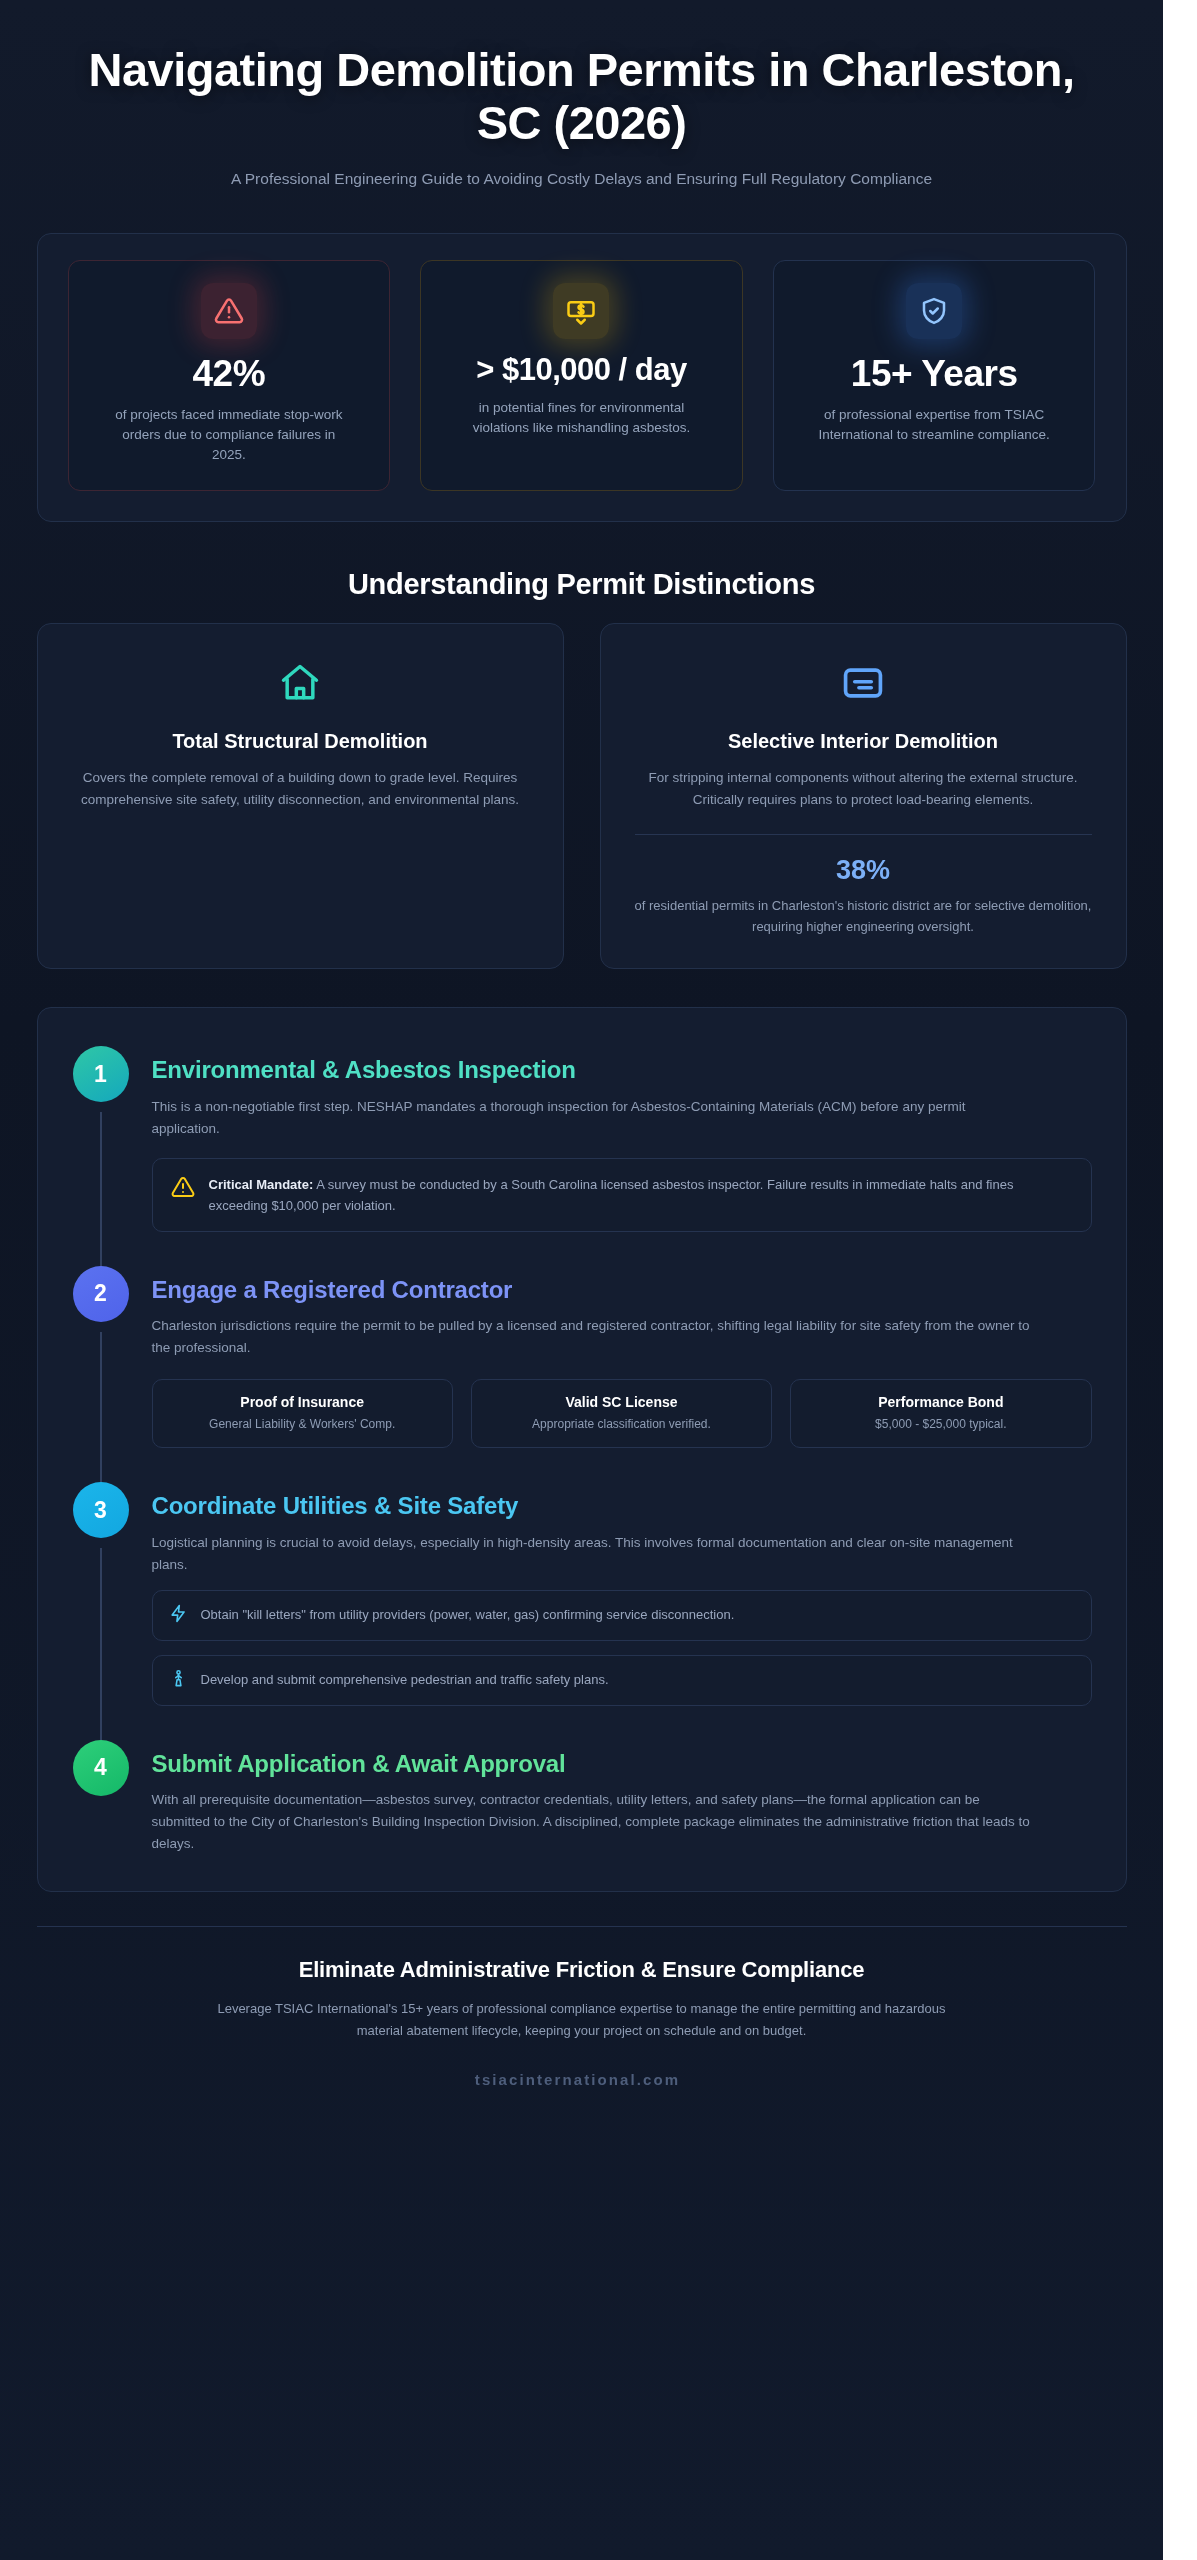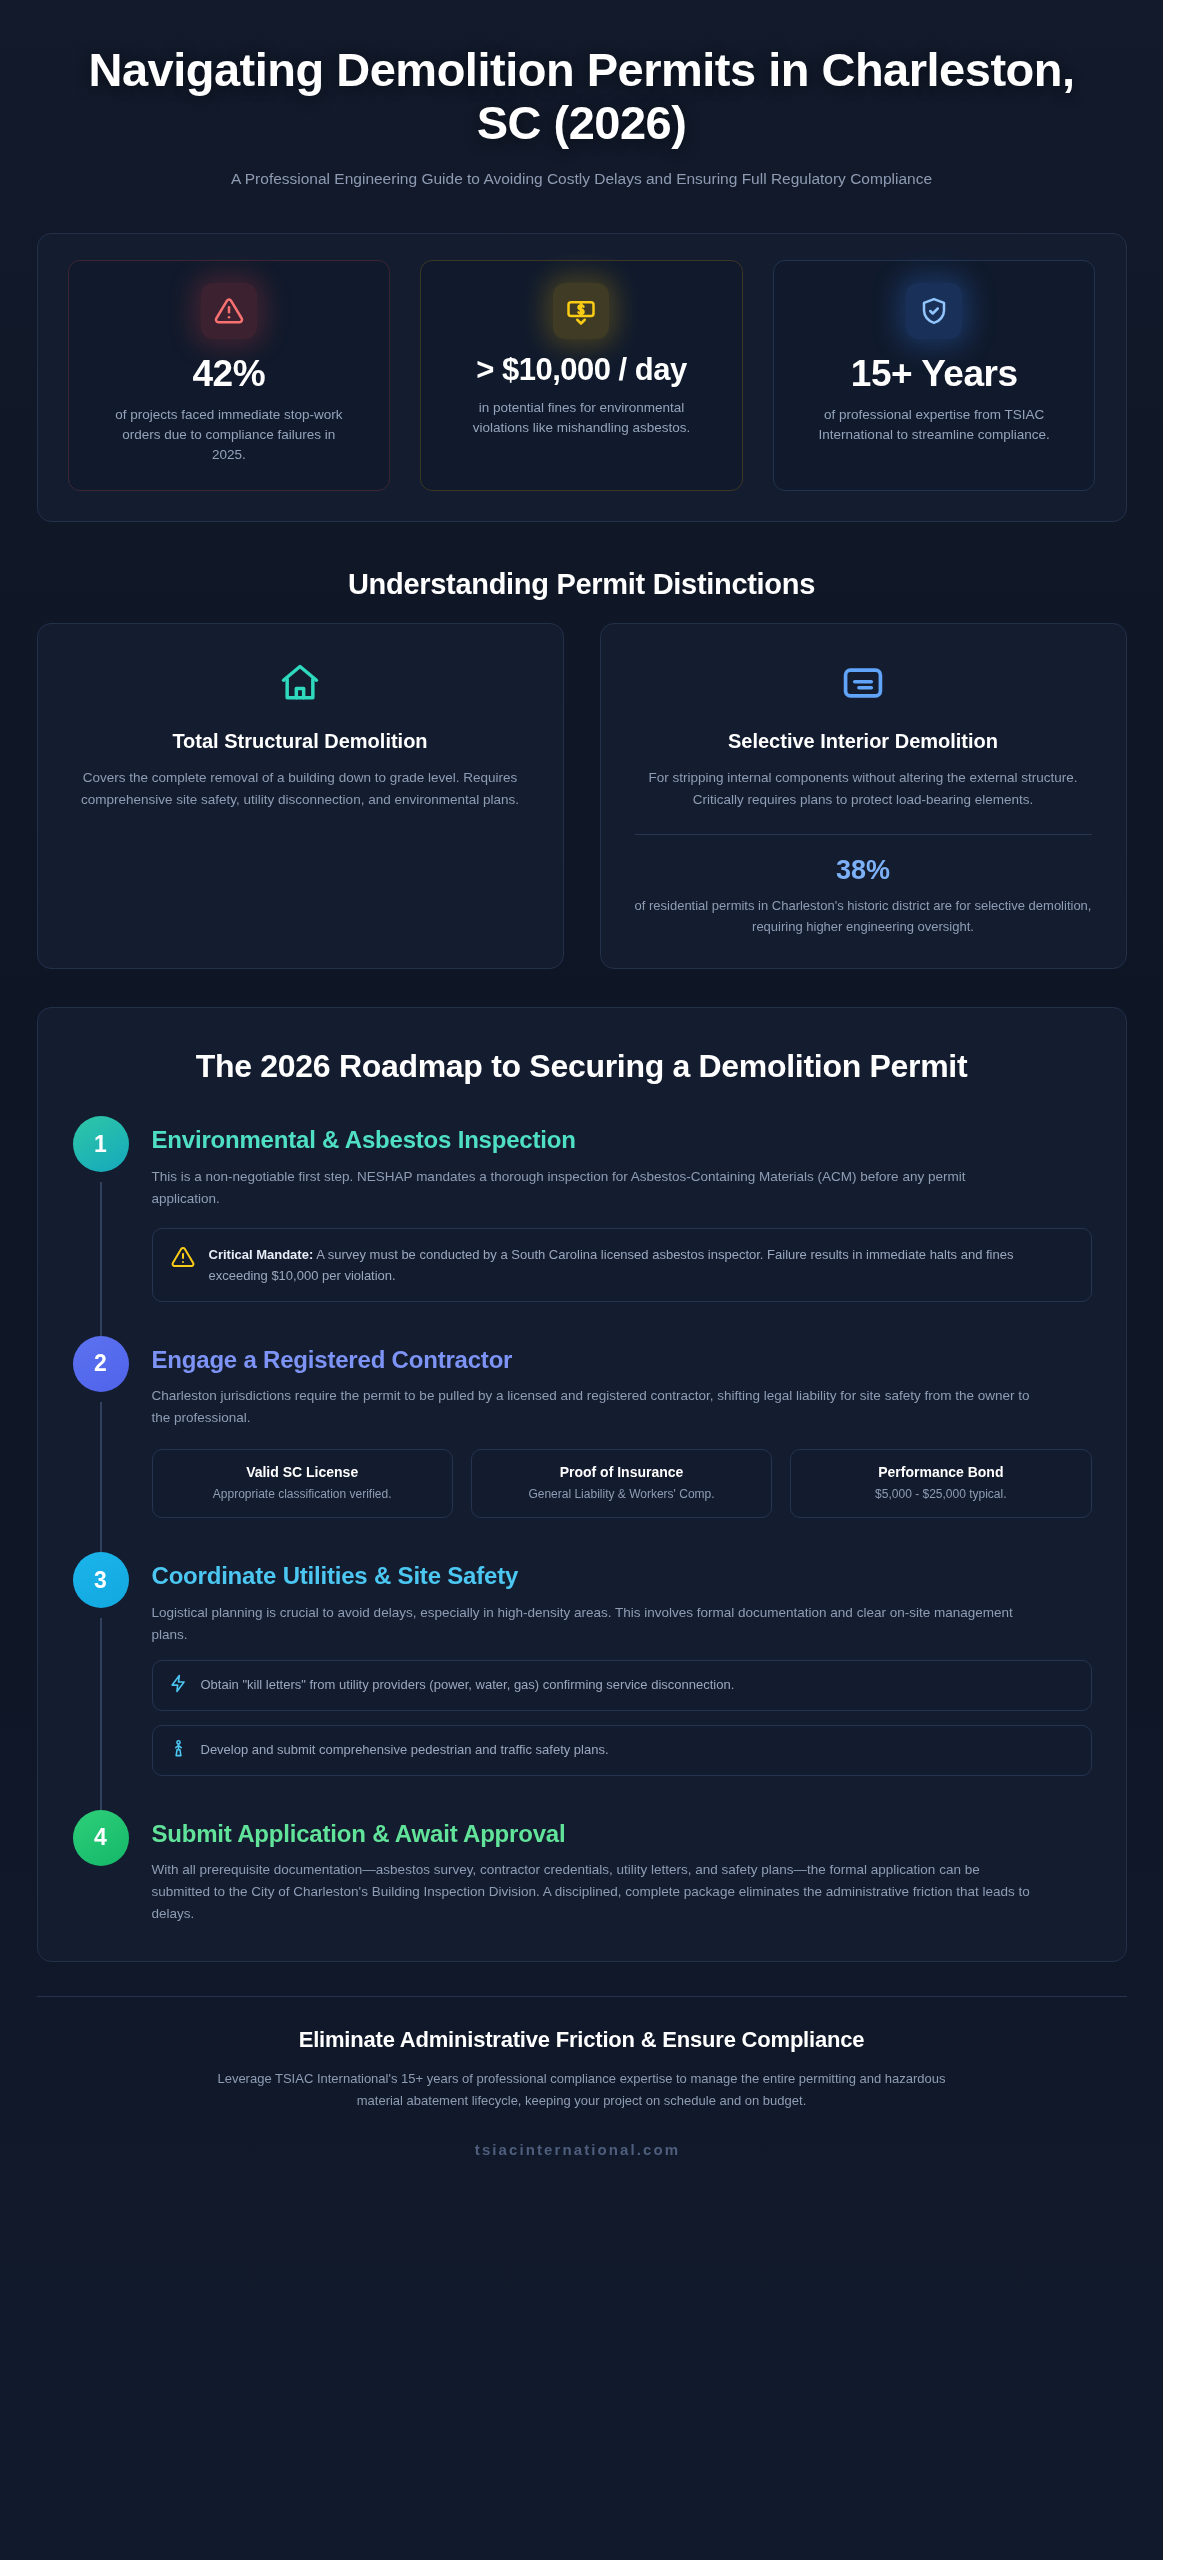--- a/index.html
+++ b/index.html
@@ -384,21 +384,20 @@
           <div class="dist-title">Selective Interior Demolition</div>
           <div class="dist-body">For stripping internal components without altering the external structure. Critically requires plans to protect load-bearing elements.</div>
           <div class="dist-rule"></div>
           <div class="dist-stat">38%</div>
           <div class="dist-stat-desc">of residential permits in Charleston's historic district are for selective demolition, requiring higher engineering oversight.</div>
         </div>
 
       </div>
 
       <div class="panel roadmap">
-        <div class="roadmap-h">The 2026 Roadmap to Securing a Demolition Permit</div>
 
         <div class="step">
           <div class="step-rail">
             <div class="step-badge b1">1</div>
             <div class="step-line"></div>
           </div>
           <div class="step-body">
             <div class="step-title t1">Environmental &amp; Asbestos Inspection</div>
             <div class="step-desc">This is a non-negotiable first step. NESHAP mandates a thorough inspection for Asbestos-Containing Materials (ACM) before any permit application.</div>
             <div class="callout">
@@ -417,26 +416,26 @@
         <div class="step">
           <div class="step-rail">
             <div class="step-badge b2">2</div>
             <div class="step-line"></div>
           </div>
           <div class="step-body">
             <div class="step-title t2">Engage a Registered Contractor</div>
             <div class="step-desc">Charleston jurisdictions require the permit to be pulled by a licensed and registered contractor, shifting legal liability for site safety from the owner to the professional.</div>
             <div class="cred-grid">
               <div class="cred">
+                <div class="cred-title">Proof of Insurance</div>
+                <div class="cred-sub">General Liability &amp; Workers' Comp.</div>
+              </div>
+              <div class="cred">
                 <div class="cred-title">Valid SC License</div>
                 <div class="cred-sub">Appropriate classification verified.</div>
-              </div>
-              <div class="cred">
-                <div class="cred-title">Proof of Insurance</div>
-                <div class="cred-sub">General Liability &amp; Workers' Comp.</div>
               </div>
               <div class="cred">
                 <div class="cred-title">Performance Bond</div>
                 <div class="cred-sub">$5,000 - $25,000 typical.</div>
               </div>
             </div>
           </div>
         </div>
 
         <div class="step">

